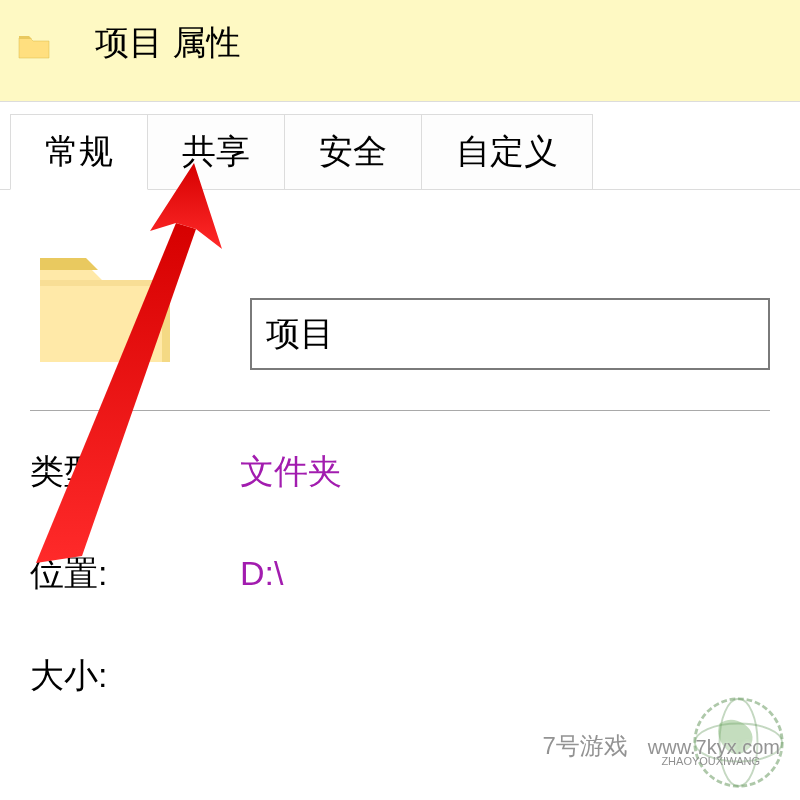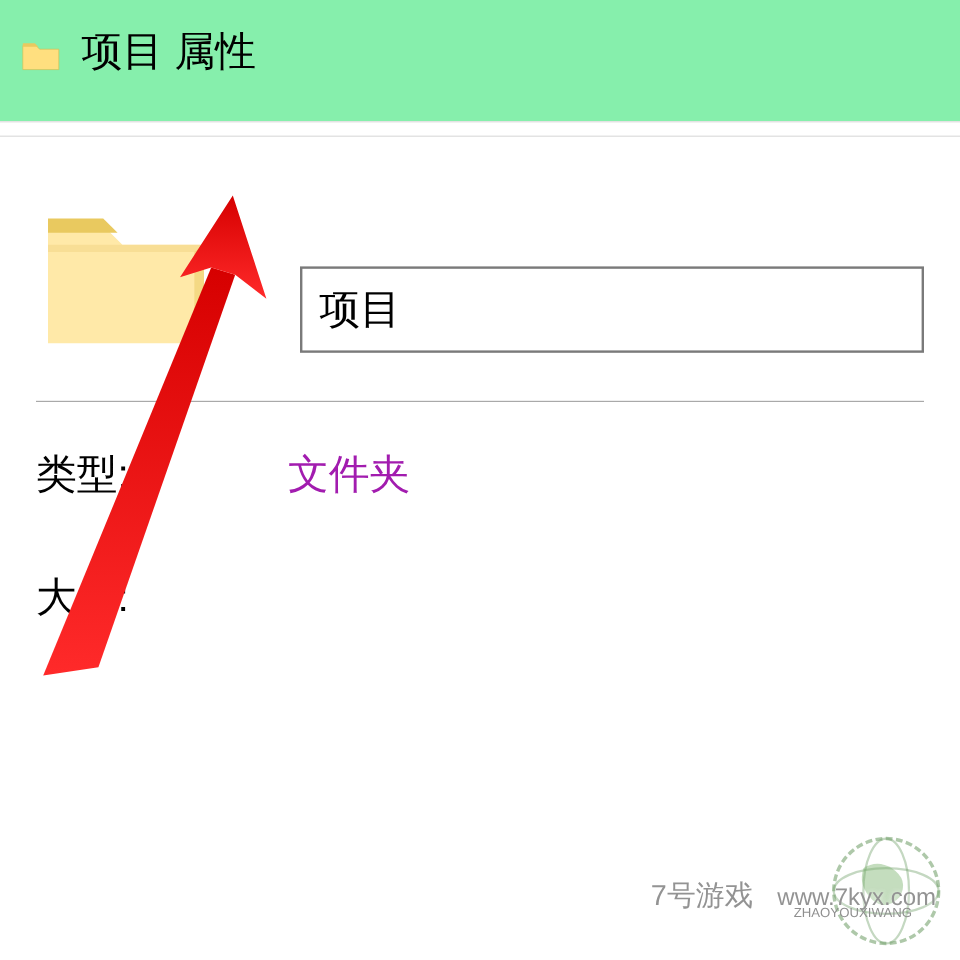--- a/index.html
+++ b/index.html
@@ -8,21 +8,22 @@
       background: #ffffff;
       width: 800px;
       height: 800px;
       overflow: hidden;
       position: relative;
     }
     .titlebar {
       display: flex;
       align-items: center;
       padding: 20px 18px 35px 18px;
-      background: #86efac;
+      background: #fef9c3;
+      gap: 27px;
     }
     .titlebar .folder-small {
       width: 32px;
       height: 26px;
       margin-right: 18px;
       margin-top: 6px;
     }
     .titlebar .title {
       font-size: 34px;
       color: #000;
@@ -143,37 +144,47 @@
   <span class="folder-small">
     <svg viewBox="0 0 32 26" width="32" height="26">
       <path d="M1 5 L12 5 L15 8 L31 8 L31 25 L1 25 Z" fill="#ffdf7f" stroke="#d9b84a" stroke-width="0.5"></path>
       <path d="M1 3 L11 3 L14 6 L1 6 Z" fill="#e9c95f"></path>
     </svg>
   </span>
   <span class="title">项目 属性</span>
 </div>
 
 <div class="dialog-outer">
+  <div class="tabs">
+    <div class="tab active">常规</div>
+    <div class="tab">共享</div>
+    <div class="tab">安全</div>
+    <div class="tab">自定义</div>
+  </div>
 
   <div class="tab-body">
     <div class="name-row">
       <span class="folder-big">
         <svg viewBox="0 0 150 130" width="150" height="130">
           <path d="M10 26 L58 26 L72 40 L140 40 L140 122 L10 122 Z" fill="#ffe9a8"></path>
           <path d="M10 18 L56 18 L68 30 L10 30 Z" fill="#e9c95f"></path>
           <path d="M10 40 L140 40 L140 46 L10 46 Z" fill="#f3d789" opacity="0.6"></path>
           <path d="M140 40 L140 122 L132 122 L132 46 Z" fill="#e9c95f" opacity="0.5"></path>
         </svg>
       </span>
       <input class="name-input" type="text" value="项目" style="">
     </div>
 
     <div class="prop-row">
       <span class="prop-label">类型:</span>
       <span class="prop-value">文件夹</span>
+    </div>
+    <div class="prop-row">
+      <span class="prop-label">位置:</span>
+      <span class="prop-value">D:\</span>
     </div>
     <div class="prop-row">
       <span class="prop-label">大小:</span>
     </div>
   </div>
 </div>
 
 <svg class="arrow-overlay" width="250" height="420">
   <defs>
     <linearGradient id="ag" x1="0" y1="1" x2="0" y2="0">

